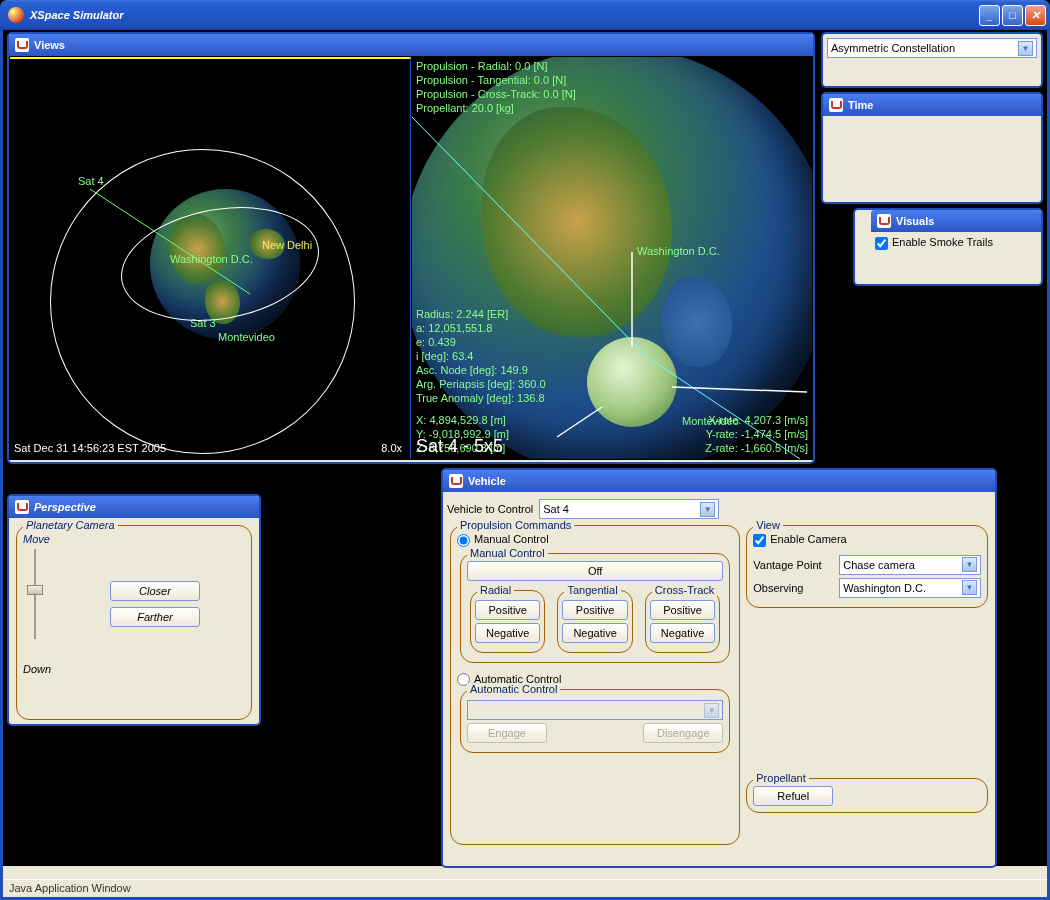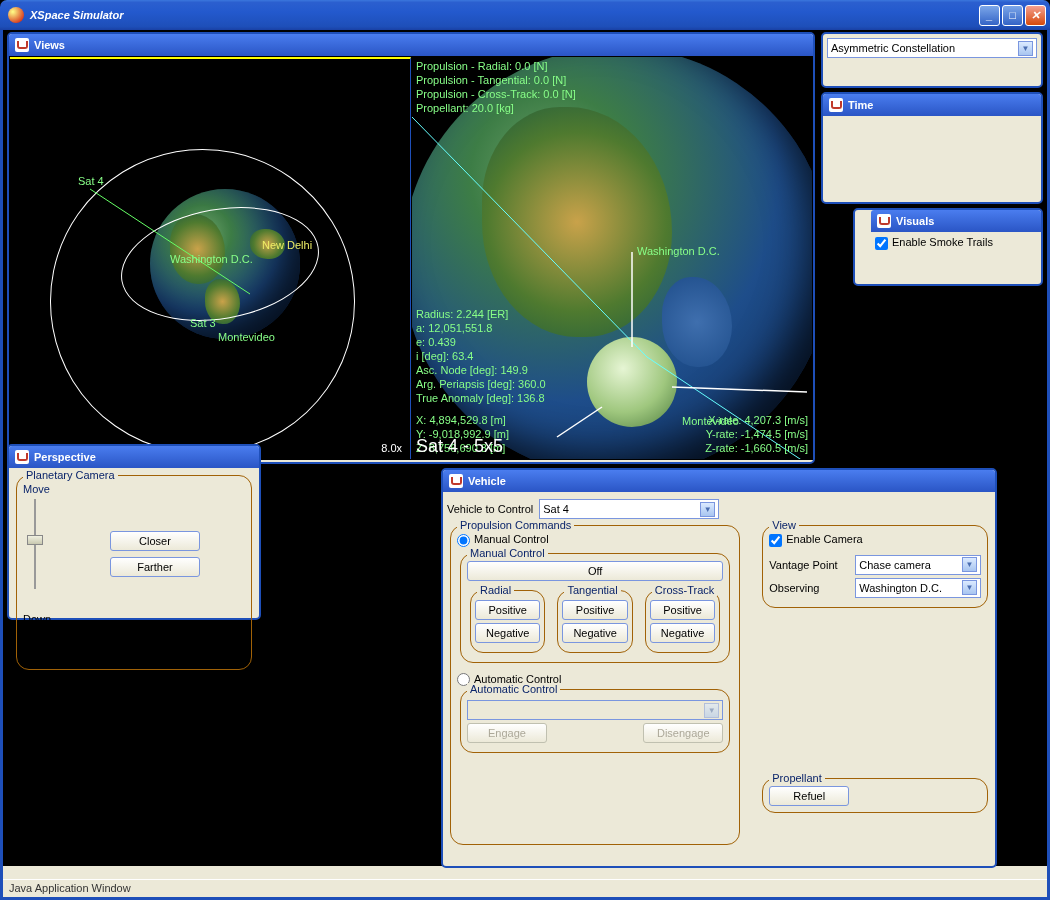--- a/index.html
+++ b/index.html
@@ -178,21 +178,21 @@
     <div class="jframe" style="top:178px;right:4px;width:190px;height:78px;padding-left:16px;">
       <div class="jtitle">
           <div class="jcup"></div>
           <span>Visuals</span>
         </div>
       <div class="jbody">
         <label><input type="checkbox" checked="" style=""><span>Enable Smoke Trails</span></label>
       </div>
     </div>
 
-    <div class="jframe" style="top:414px;left:4px;width:254px;height:176px;">
+    <div class="jframe" style="top:464px;left:4px;width:254px;height:232px;font-style:italic;">
       <div class="jtitle">
           <div class="jcup"></div>
           <span>Perspective</span>
         </div>
       <div class="jbody">
         <div class="grp" style="height:195px;">
           <div class="glabel">Planetary Camera</div>
           <div style="color:#0a246a;margin-bottom:4px;">Move</div>
           <div style="display:flex;gap:18px;">
             <div style="width:24px;height:110px;display:flex;flex-direction:column;align-items:center;">
@@ -218,21 +218,21 @@
         </div>
       <div class="jbody">
         <div class="row">
           <span>Vehicle to Control</span>
           <div class="sel" style="width:180px;">
             <span>Sat 4</span>
             <span class="arr">▼</span>
           </div>
         </div>
 
-        <div style="display:flex;gap:16px;">
+        <div style="display:flex;gap:0;">
 
           <div style="flex:1;">
             <div class="grp" style="height:320px;">
               <div class="glabel">Propulsion Commands</div>
               <label><input type="radio" checked="" style=""><span>Manual Control</span></label>
 
               <div class="grp" style="margin-top:6px;">
                 <div class="glabel">Manual Control</div>
                 <div class="btn" style="width:100%;display:block;">Off</div>
                 <div style="display:flex;gap:6px;margin-top:6px;">

